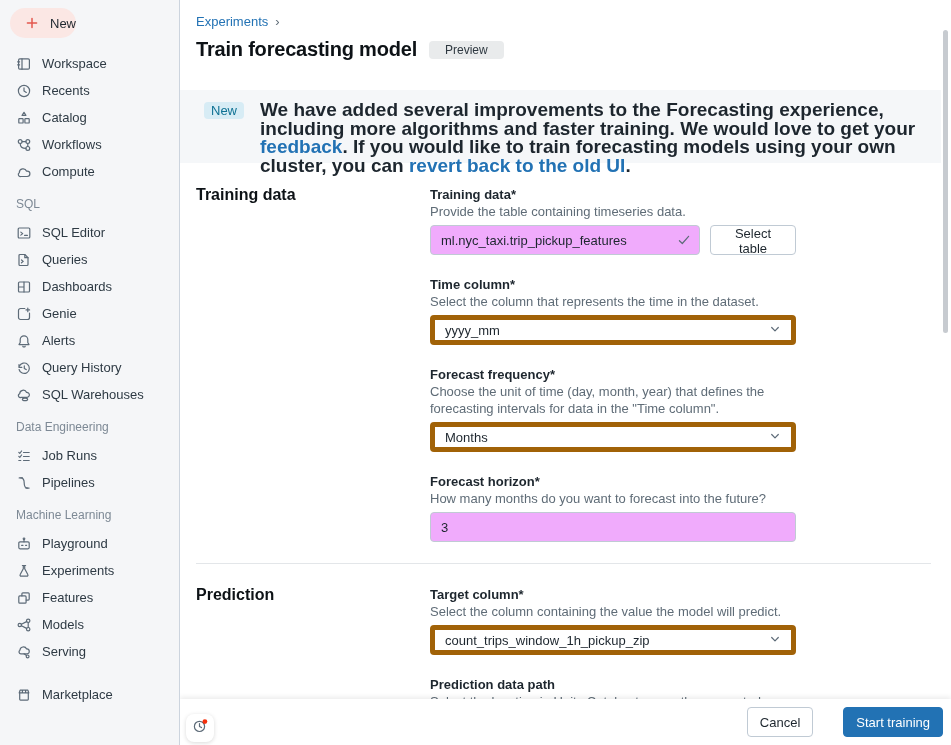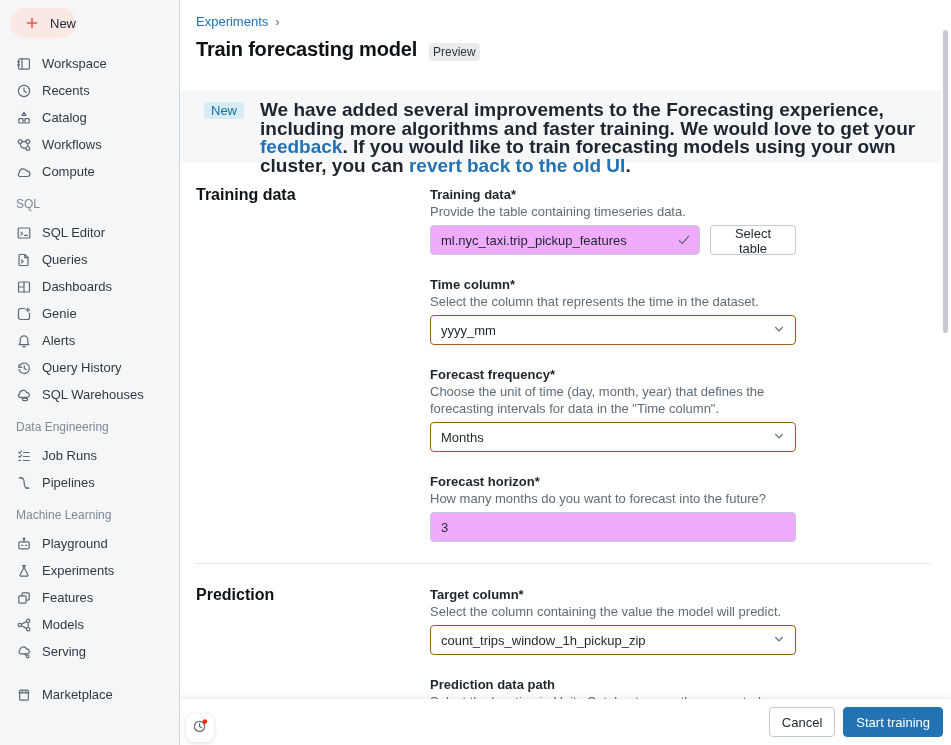--- a/index.html
+++ b/index.html
@@ -16,23 +16,23 @@
   .nav-item.gap-before { margin-top:16px; }
   .nav-icon { width:16px; height:16px; flex:none; display:flex; align-items:center; justify-content:center; }
   .nav-icon svg { display:block; }
   .nav-section-label { font-size:12px; color:#7d8995; margin:12px 0 6px 16px; height:16px; }
 
   
   .main { position:relative; flex:1; background:#fff; overflow:hidden; }
   .breadcrumb-row { position:absolute; top:14px; left:16px; font-size:13px; display:flex; align-items:center; gap:7px; }
   .breadcrumb-link { color:#2272b4; text-decoration:none; cursor:pointer; }
   .crumb-sep { color:#5f6c77; font-size:13px; }
-  .title-row { position:absolute; top:38px; left:16px; display:flex; align-items:flex-end; gap:12px; }
+  .title-row { position:absolute; top:38px; left:16px; display:flex; align-items:center; gap:12px; }
   .page-title { font-size:20px; font-weight:700; color:#0d1216; letter-spacing:-0.2px; }
-  .preview-badge { background:#e9ebec; color:#2e3840; font-size:12px; padding:2px 4px; border-radius:4px; }
+  .preview-badge { background:#e9ebec; color:#2e3840; font-size:12px; padding:2px 16px; border-radius:4px; }
 
   .banner { position:absolute; top:90px; left:0; right:10px; height:73px; background:#f5f7f9;
             display:flex; align-items:flex-start; gap:16px; padding:11px 24px; }
   .banner-badge { flex:none; background:#d7ecf5; color:#0f7294; font-size:13px; font-weight:500; padding:1px 7px; border-radius:4px; margin-top:1px; }
   .banner-text { font-size:19px; line-height:18.5px; font-weight:600; color:#1d262e; max-width:660px; }
   .banner-text a { color:#2272b4; text-decoration:none; cursor:pointer; }
 
   .content { position:absolute; top:163px; left:0; right:0; bottom:46px; overflow:hidden; }
   .form-section { display:flex; margin:0 20px 0 16px; padding-top:23px; }
   .form-section + .form-section { border-top:1px solid #e3e6e9; padding-top:22px; }
@@ -41,27 +41,27 @@
   .field { margin-bottom:21px; }
   .field-label { font-size:13px; font-weight:700; line-height:17px; color:#1d262e; }
   .field-desc { font-size:13px; line-height:17px; color:#5f6c77; margin-bottom:5px; }
   .control-row { display:flex; gap:10px; }
   .text-input { height:30px; border:1px solid #c0cad4; border-radius:4px; padding:0 28px 0 10px; font-size:13px;
                 color:#1d262e; font-family:"Liberation Sans", sans-serif; background:#f0abfc; outline:none; width:100%; }
   .input-wrap { position:relative; width:270px; flex:none; }
   .input-check { position:absolute; right:8px; top:7px; pointer-events:none; }
   .btn { height:30px; border:1px solid #c0cad4; border-radius:4px; background:#fff; padding:0 12px; font-size:13px;
          color:#1d262e; cursor:pointer; font-family:"Liberation Sans", sans-serif; }
-  .select { height:30px; border:1px solid #a16207; border-radius:4px; background:#fff; display:flex; align-items:center;
+  .select { height:30px; border:5px solid #a16207; border-radius:4px; background:#fff; display:flex; align-items:center;
             justify-content:space-between; padding:0 8px 0 10px; font-size:13px; color:#1d262e; cursor:pointer; width:366px; }
   .plain-input { width:366px; padding-right:10px; }
 
   .footer-bar { position:absolute; left:0; right:0; bottom:0; height:46px; background:#fff;
                 box-shadow:0 -2px 5px rgba(0,0,0,0.08); display:flex; align-items:center; justify-content:flex-end;
-                gap:8px; padding-right:8px; z-index:5; }
+                gap:30px; padding-right:8px; z-index:5; }
   .btn-primary { background:#2272b4; border:1px solid #2272b4; color:#fff; font-weight:500; }
 
   .float-btn { position:absolute; left:6px; bottom:3px; width:28px; height:28px; background:#fff; border-radius:8px;
                box-shadow:0 1px 4px rgba(0,0,0,0.15); display:flex; align-items:center; justify-content:center;
                cursor:pointer; z-index:6; }
   .scroll-thumb { position:absolute; right:3px; top:30px; width:5px; height:303px; background:#c7cbd0; border-radius:3px; z-index:7; cursor:pointer; }
 </style>
 </head>
 <body>
 

